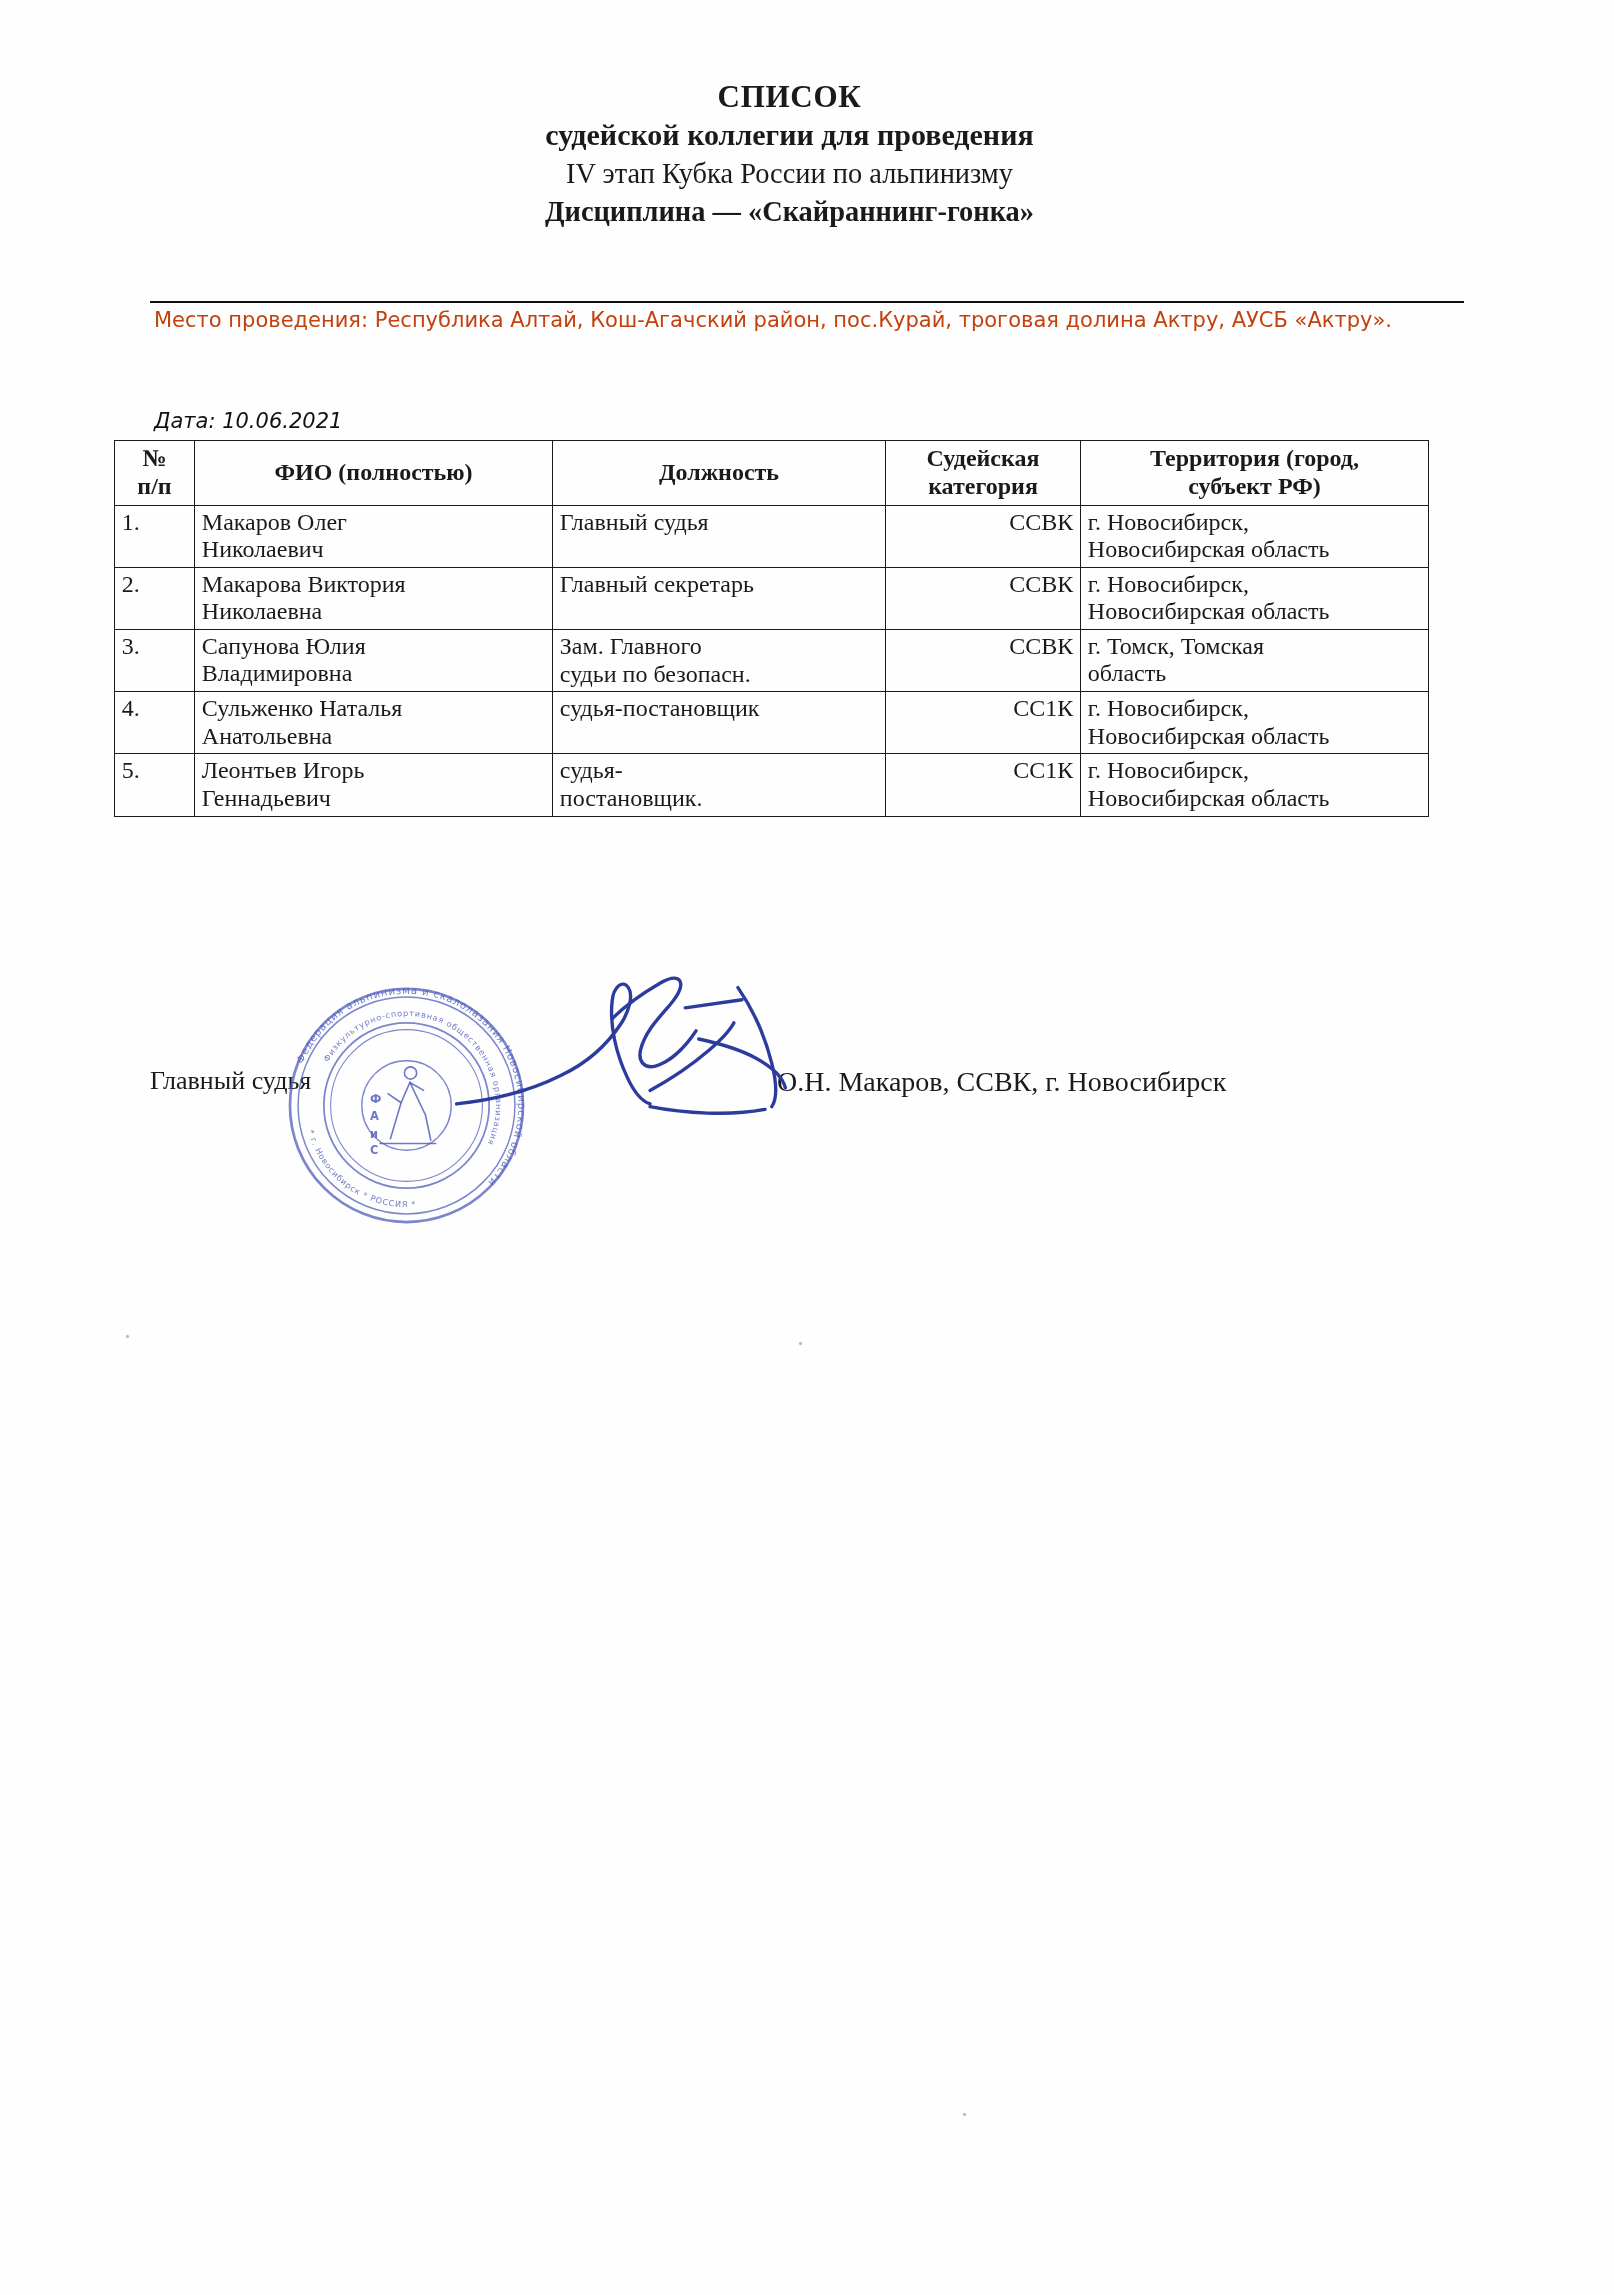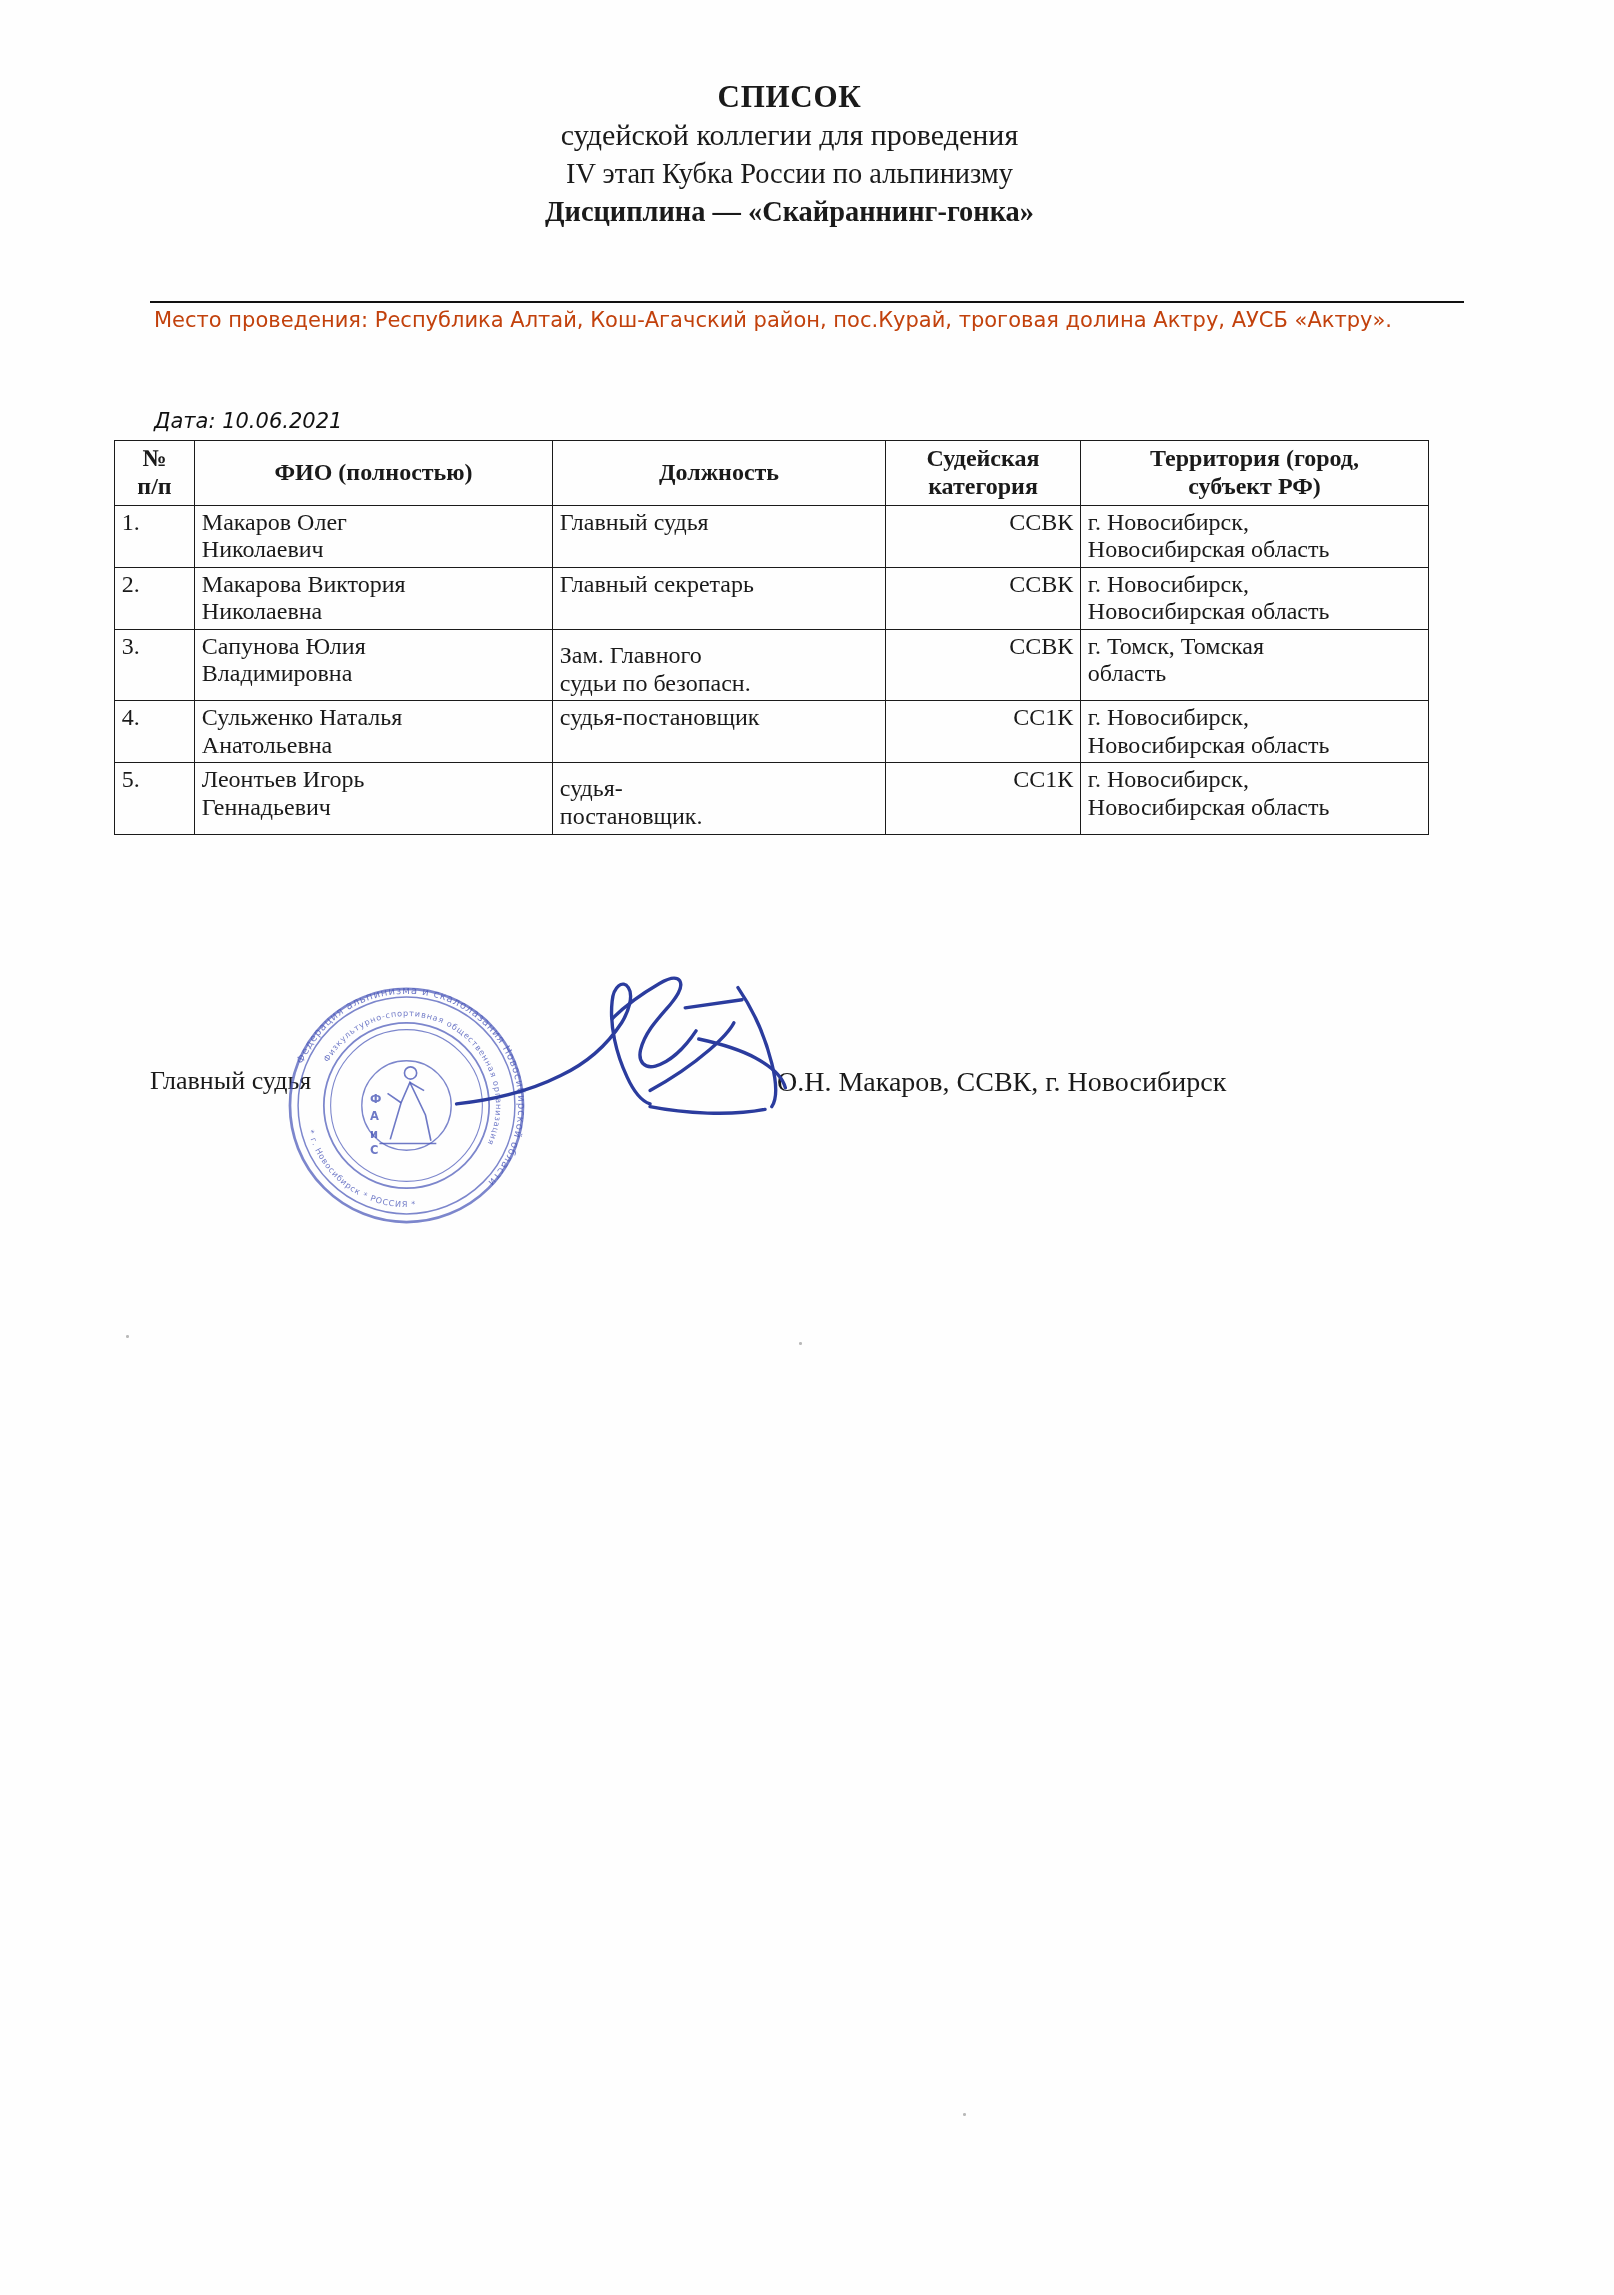--- a/index.html
+++ b/index.html
@@ -30,21 +30,21 @@
     text-align: center;
   }
   .title-line1 {
     font-size: 31px;
     font-weight: bold;
     letter-spacing: 0.7px;
     line-height: 1.12;
   }
   .title-line2 {
     font-size: 30px;
-    font-weight: normal;
+    font-weight: bold;
     line-height: 1.18;
     margin-top: 2.7px;
   }
   .title-line3 {
     font-size: 28.4px;
     font-weight: normal;
     line-height: 1.2;
     margin-top: 4.1px;
   }
   .title-line4 {
@@ -120,21 +120,21 @@
   .col-cat   { width: 195px; }
   .col-terr  { width: 348px; }
 
   td.c-num {
     text-align: left;
     padding-left: 10.8px;
     padding-top: 12.2px;
   }
   td.c-fio  { padding-top: 5.4px; margin-top: 36px; }
   td.c-role { text-align: left; padding-top: 12.2px; }
-  td.c-role.two { padding-top: 12px; }
+  td.c-role.two { padding-top: 3px; }
   td.c-cat  { text-align: right; vertical-align: middle; }
   td.c-terr { padding-top: 5.4px; }
 
   .cell-l1 { display: block; }
   .cell-l2 { display: block; }
 
   
   .sig-label {
     position: absolute;
     top: 1066px;

